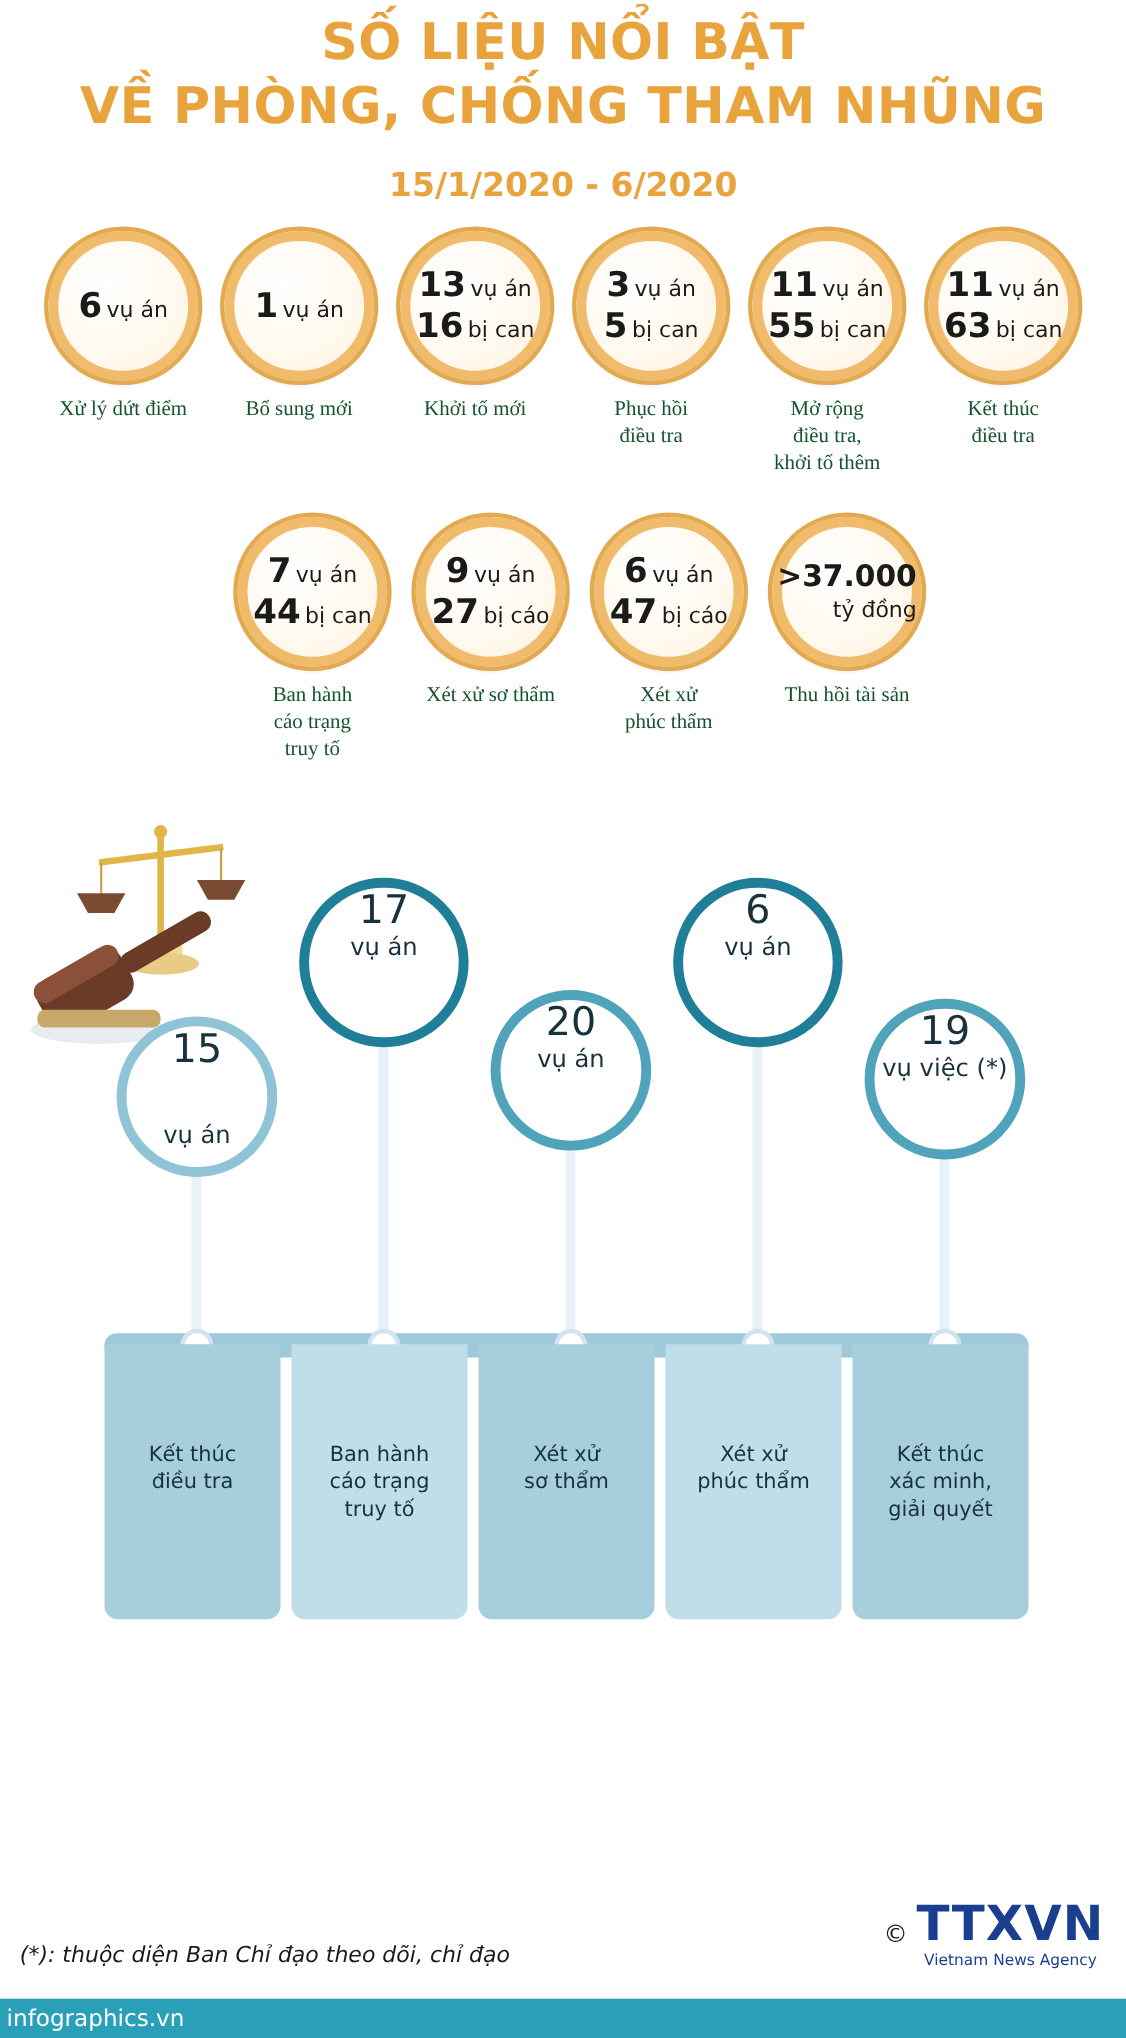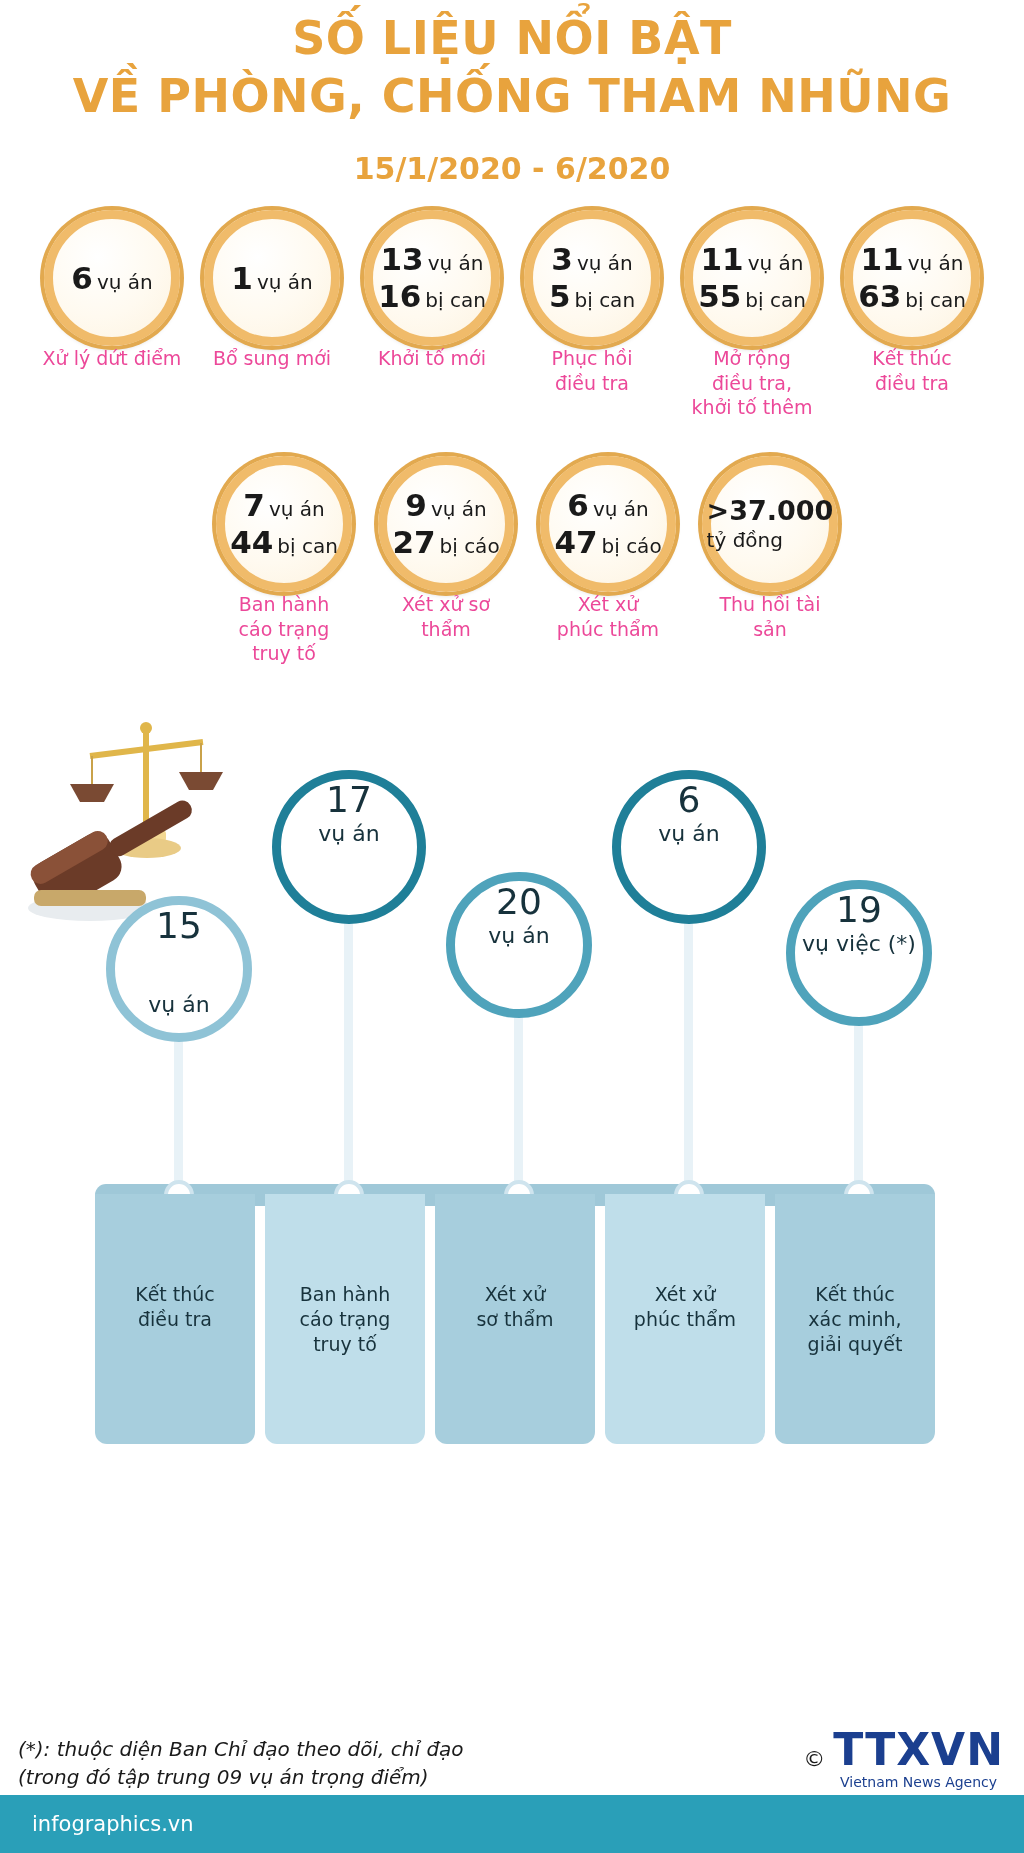--- a/index.html
+++ b/index.html
@@ -76,33 +76,35 @@
     color: #1a1a1a;
   }
   .gold-circle .unit {
     font-size: 20px;
     color: #1a1a1a;
   }
   .gold-circle .big-only {
     font-size: 27px;
     font-weight: bold;
     color: #1a1a1a;
-    text-align: left;
+    text-align: right;
   }
   .gold-circle .big-only .sub {
     display: block;
     font-size: 20px;
     font-weight: normal;
     margin-top: 2px;
   }
   .circle-label {
+    margin-top: 14px;
     text-align: center;
     font-size: 19px;
-    color: #ec4899;
+    color: #14532d;
     line-height: 1.3;
+    font-family: Liberation Serif, serif;
   }
 
   
   .section2 {
     margin-top: 46px;
     position: relative;
     height: 760px;
   }
   .section2-title {
     text-align: center;
@@ -229,25 +231,25 @@
   .ttxvn .small {
     font-size: 14px;
     color: #1b3f8f;
     margin-top: 3px;
   }
   .footbar {
     position: absolute;
     left: 0;
     bottom: 0;
     width: 1024px;
-    height: 58px;
+    height: 36px;
     background: #2a9fb8;
     display: flex;
     align-items: center;
-    padding-left: 32px;
+    padding-left: 6px;
   }
   .footbar span {
     color: #ffffff;
     font-size: 21px;
   }
 </style>
 </head>
 <body>
 
 <div class="header">
@@ -458,21 +460,20 @@
       <div class="bar" style="background:#bfdeea;">Ban hành<br>cáo trạng<br>truy tố</div>
       <div class="bar" style="background:#a7cedd;">Xét xử<br>sơ thẩm</div>
       <div class="bar" style="background:#bfdeea;">Xét xử<br>phúc thẩm</div>
       <div class="bar" style="background:#a7cedd;">Kết thúc<br>xác minh,<br>giải quyết</div>
     </div>
   </div>
 </div>
 
 <div class="footnote">
   <div>(*): thuộc diện Ban Chỉ đạo theo dõi, chỉ đạo</div>
-  <div>(trong đó tập trung 09 vụ án trọng điểm)</div>
 </div>
 
 <div class="logo-wrap">
   <span class="copy">©</span>
   <div class="ttxvn">
     <div class="big">TTXVN</div>
     <div class="small">Vietnam News Agency</div>
   </div>
 </div>
 

